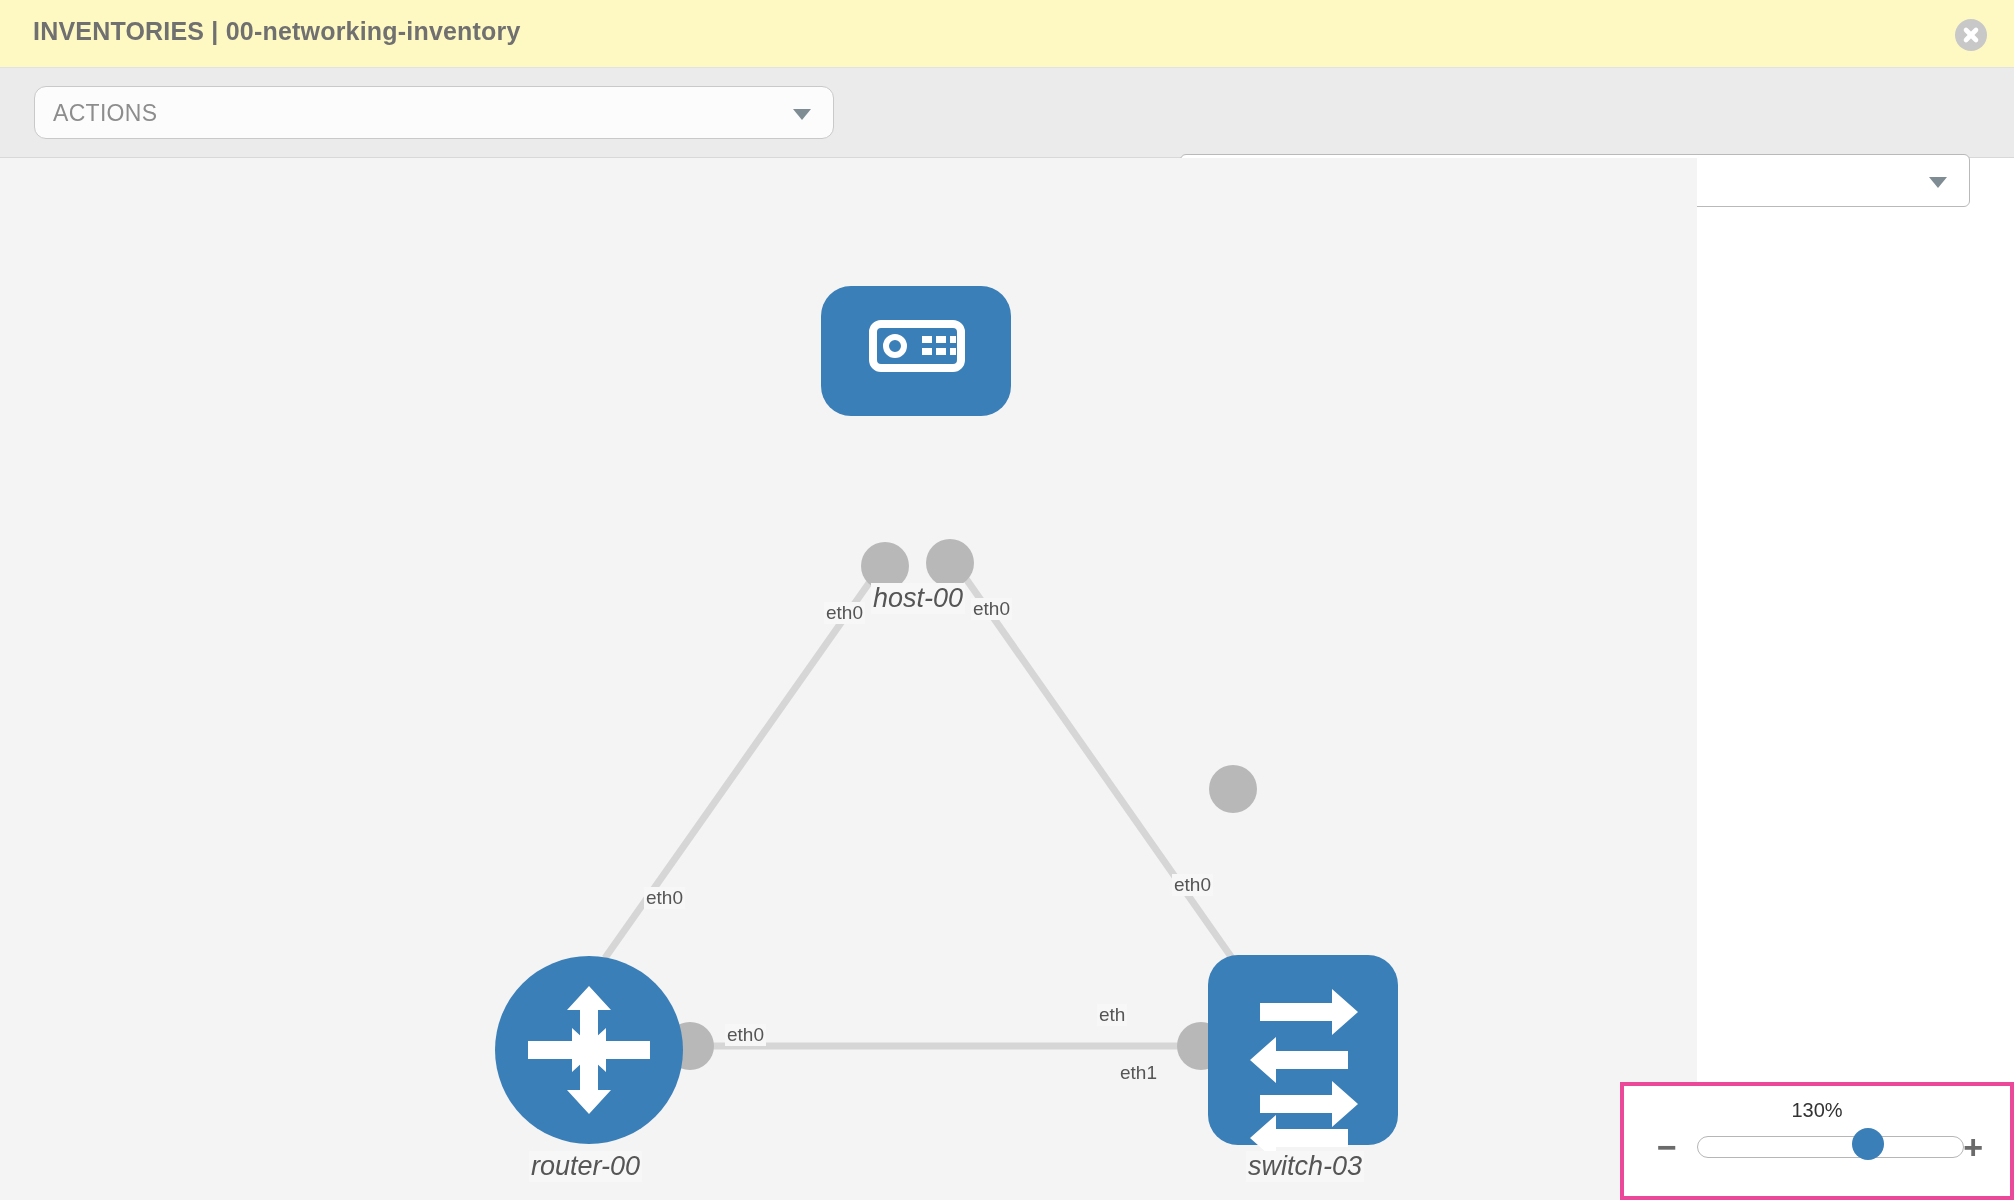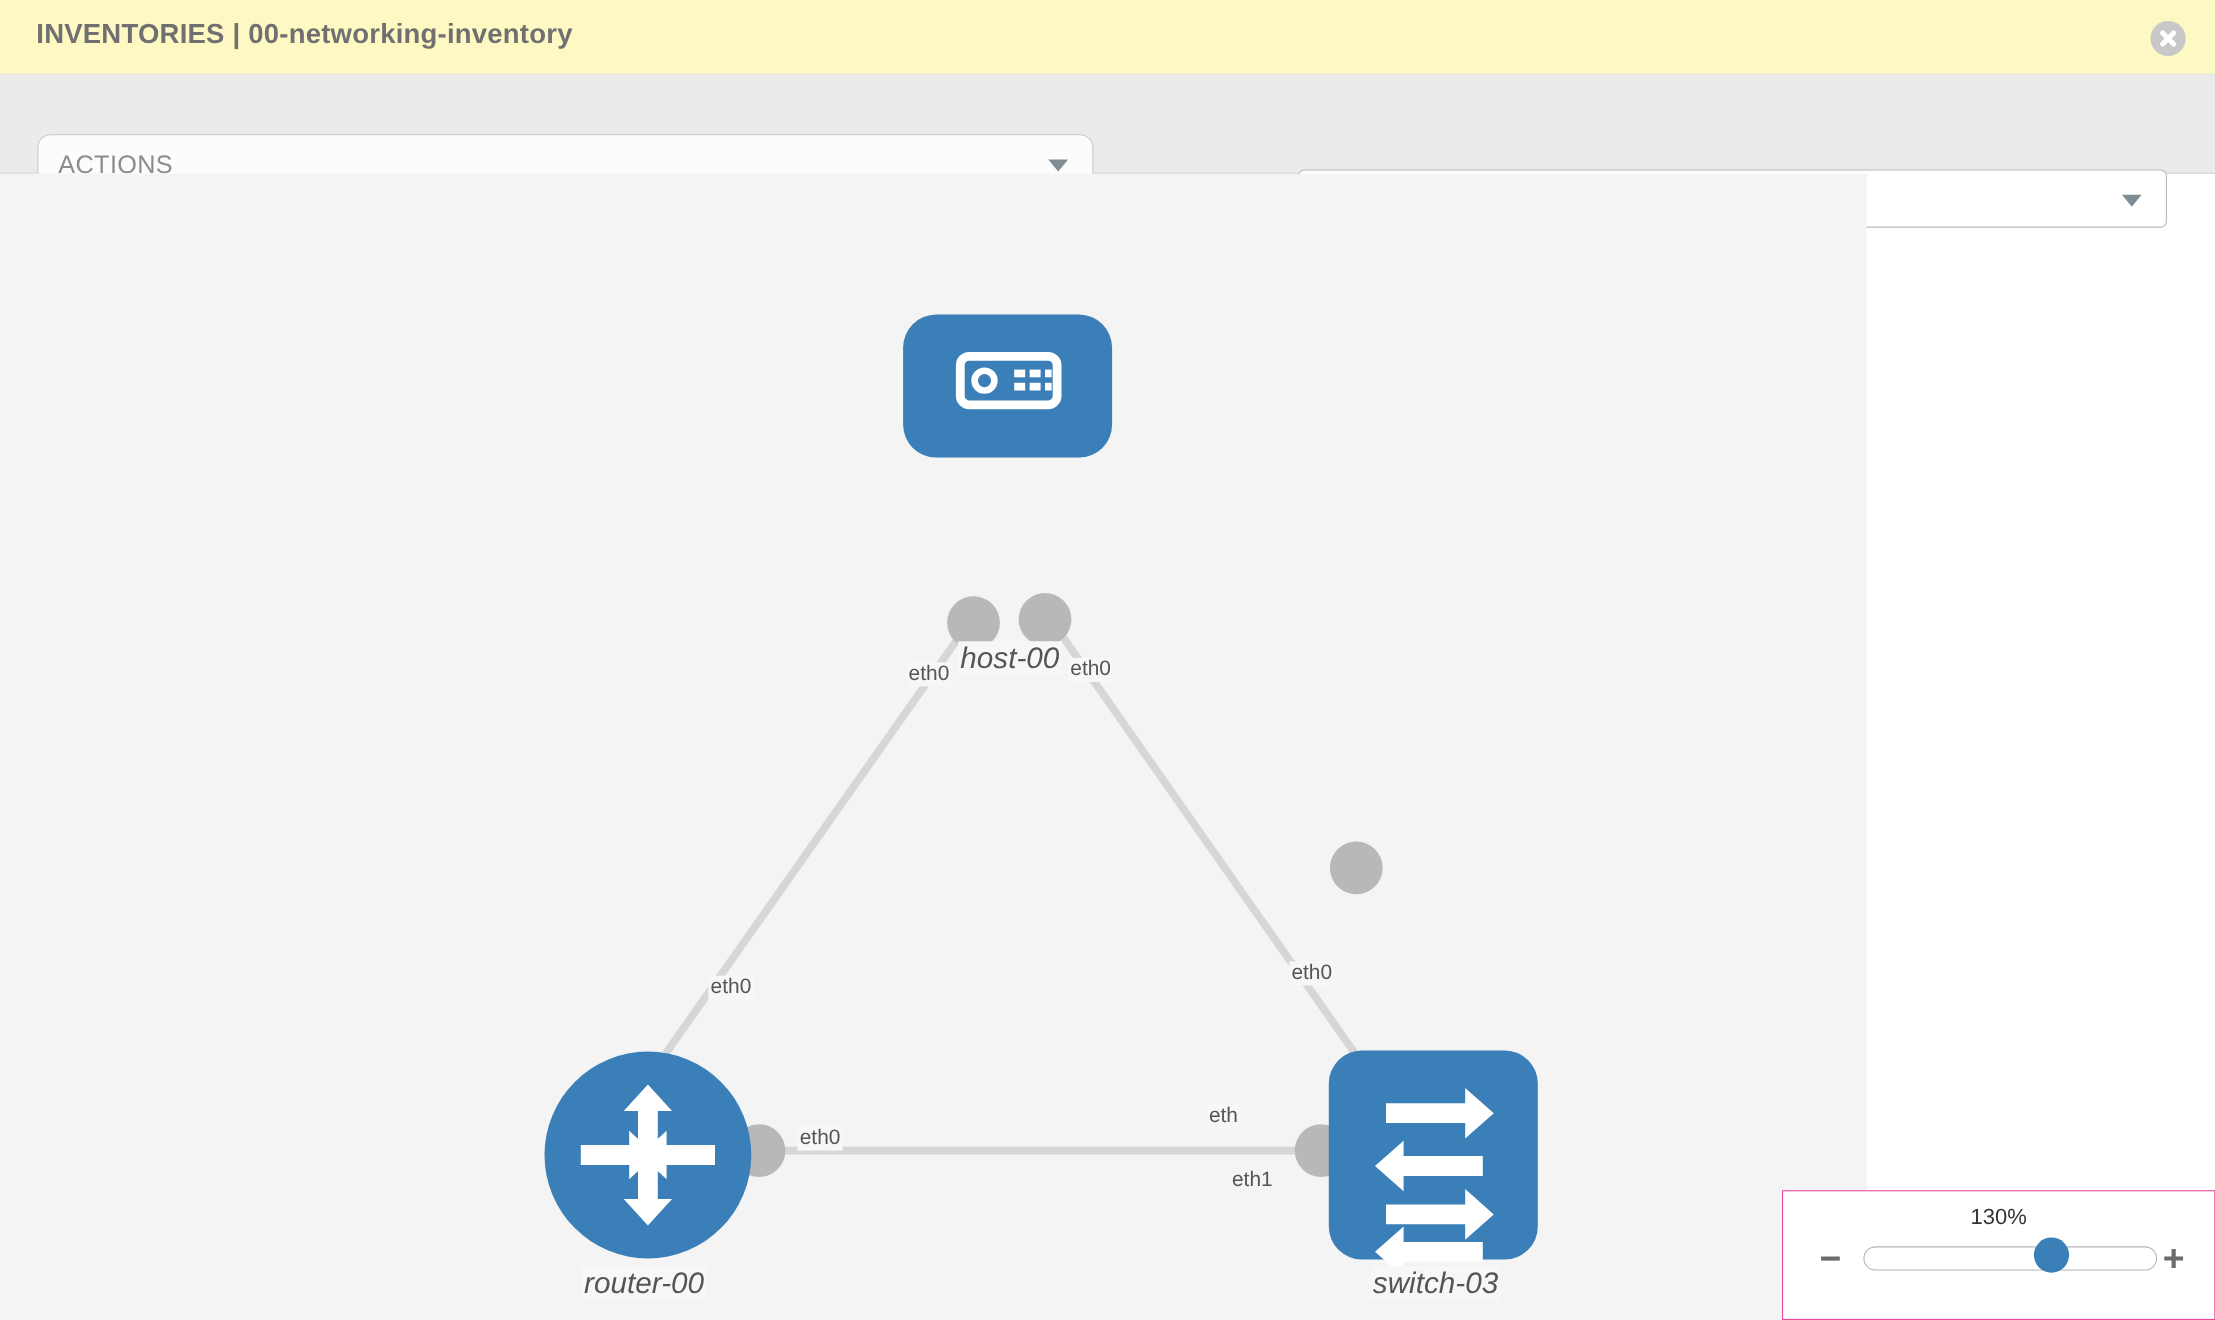--- a/index.html
+++ b/index.html
@@ -59,28 +59,27 @@
     height: 90px;
     background: #ebebeb;
     border-bottom: 1px solid #d8d8d8;
     box-sizing: border-box;
   }
 
   .actions-select {
     position: absolute;
     left: 34px;
     top: 18px;
-    width: 960px;
+    width: 800px;
     height: 53px;
     background: #fcfcfc;
     border: 1px solid #c9c9c9;
     border-radius: 12px;
     box-sizing: border-box;
     cursor: pointer;
-    margin-top: 36px;
   }
   .actions-select .lbl {
     position: absolute;
     left: 18px;
     top: 13px;
     font-size: 23px;
     color: #8d8d8d;
     letter-spacing: 0.3px;
   }
   .caret {
@@ -155,21 +154,21 @@
   }
 
   
   .zoom-panel {
     position: absolute;
     left: 1620px;
     top: 1082px;
     width: 394px;
     height: 118px;
     background: #ffffff;
-    border: 1px solid #ec4899;
+    border: 4px solid #ec4899;
     box-sizing: border-box;
   }
   .zoom-value {
     position: absolute;
     left: 0; right: 0;
     top: 13px;
     text-align: center;
     font-size: 20px;
     color: #333333;
   }

